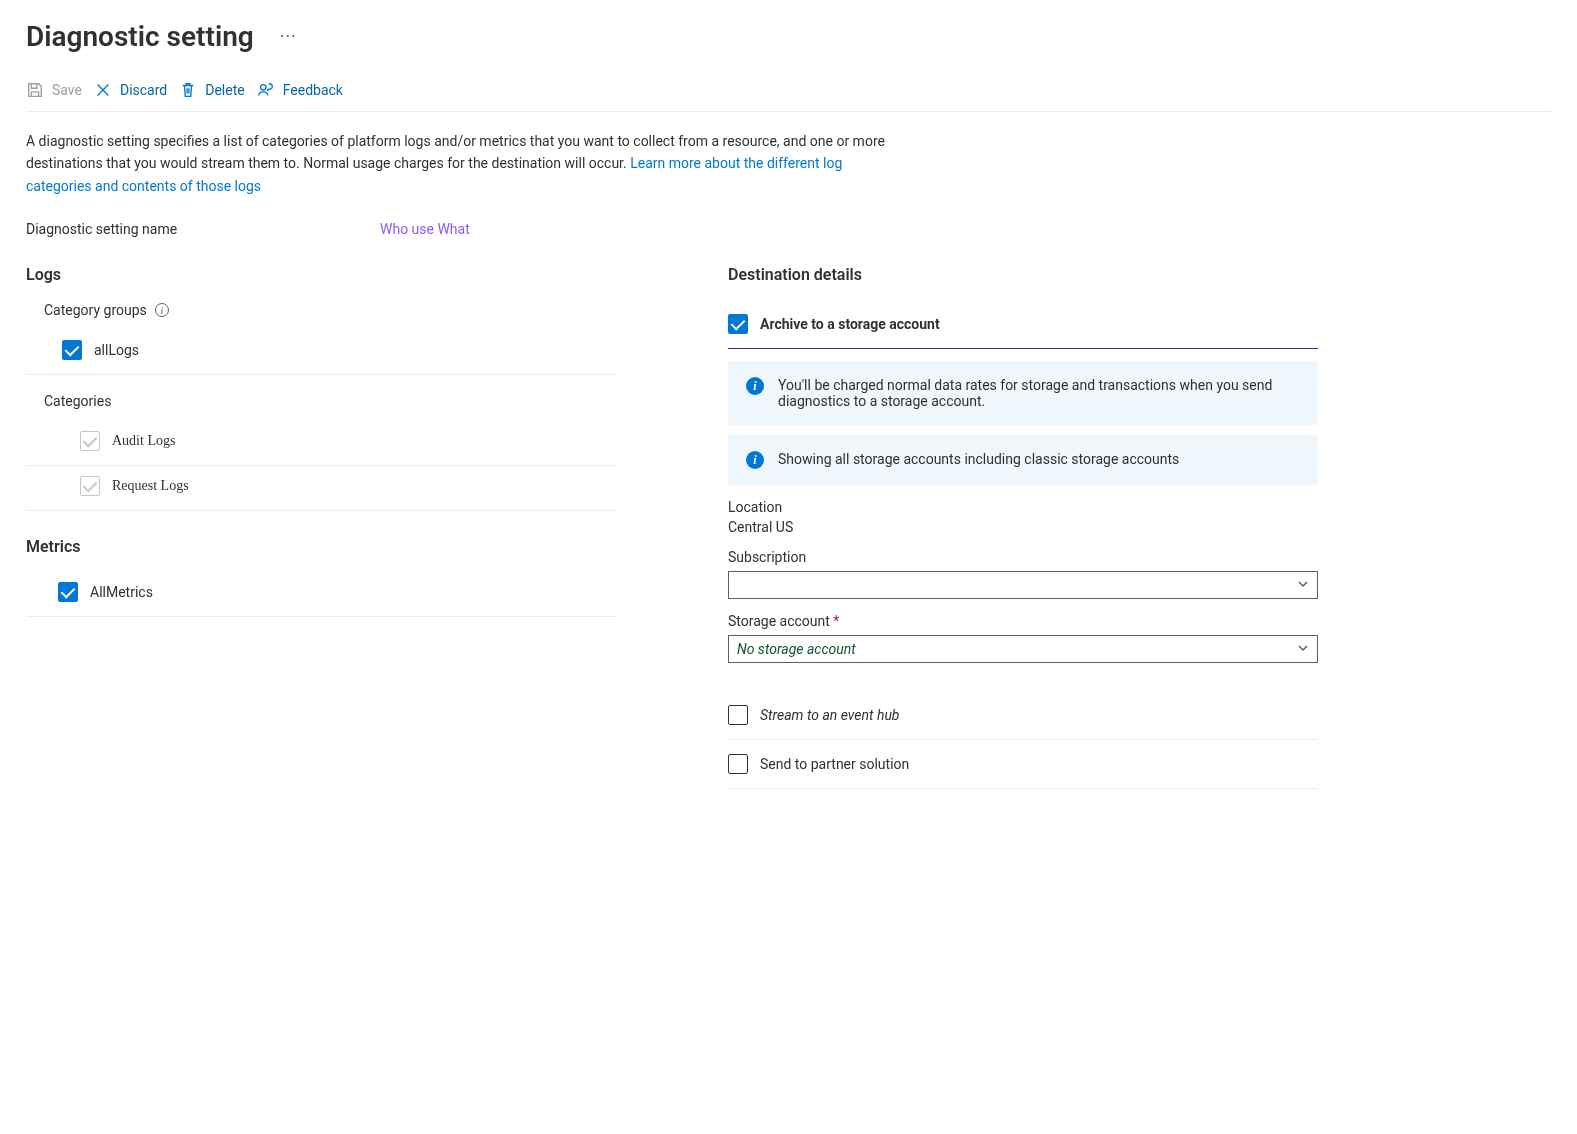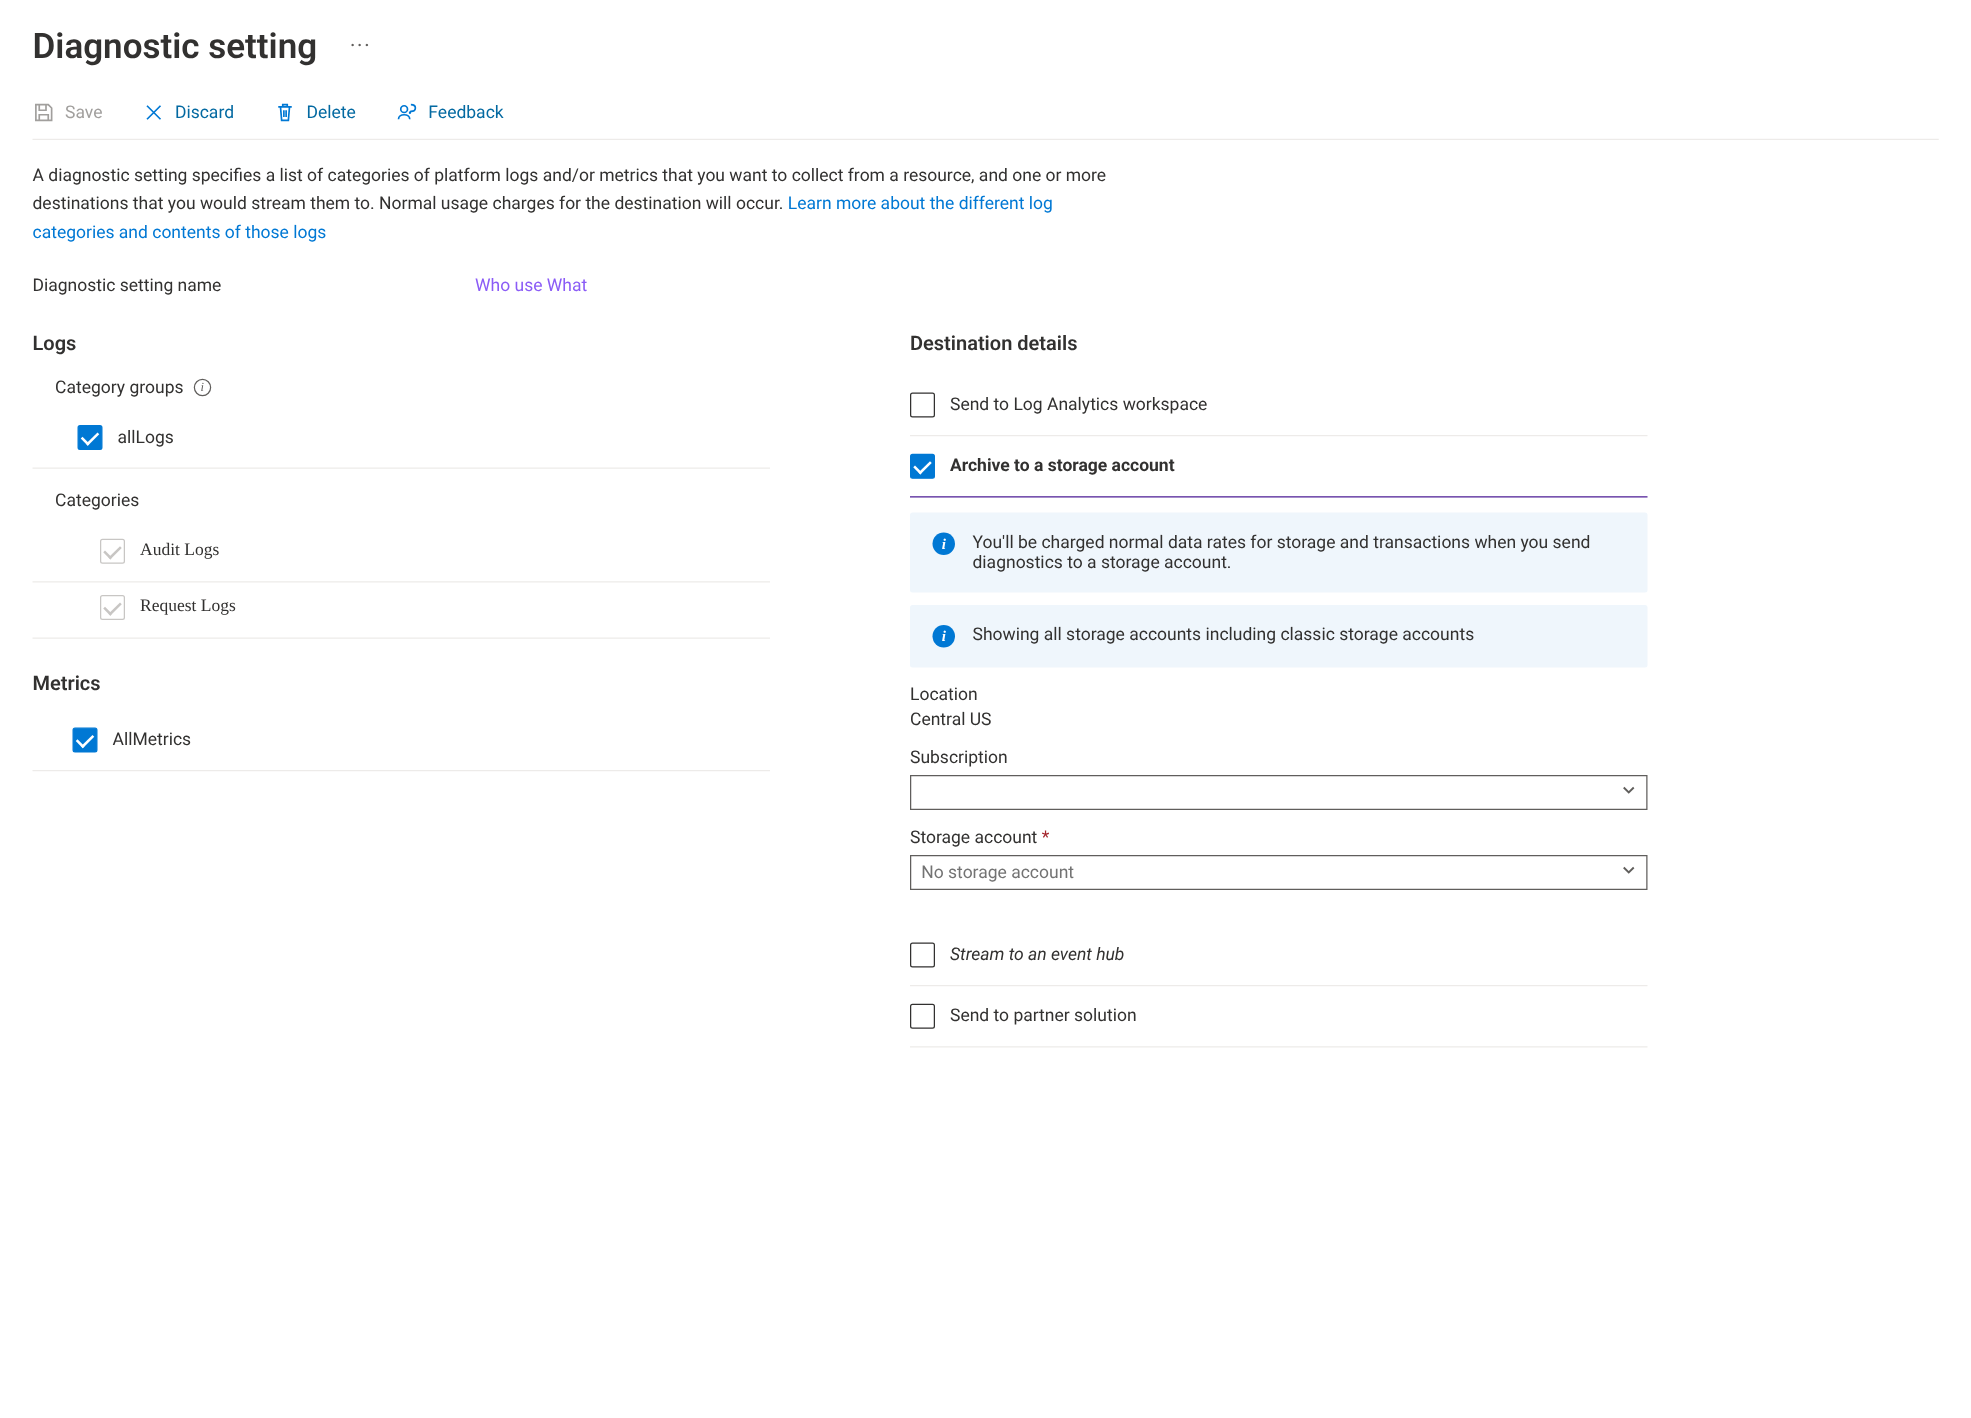--- a/index.html
+++ b/index.html
@@ -3,21 +3,21 @@
 <meta charset="utf-8">
 <style>
   * { box-sizing: border-box; margin: 0; padding: 0; }
   html, body { font-family: "Segoe UI", -apple-system, BlinkMacSystemFont, Roboto, sans-serif; color:#323130; background:#fff; }
   body { padding: 20px 26px; width:1577px; }
 
   .page-title-row { display:flex; align-items:center; gap:20px; }
   .page-title { font-size:28px; font-weight:600; }
   .ellipsis { font-size:18px; color:#605e5c; cursor:pointer; padding:4px 6px; letter-spacing:1px;}
   
-  .toolbar { display:flex; align-items:center; gap:32px; margin-top:28px; padding-bottom:12px; border-bottom:1px solid #edebe9;}
+  .toolbar { display:flex; align-items:center; gap:12px; margin-top:28px; padding-bottom:12px; border-bottom:1px solid #edebe9;}
   .tb-btn { display:flex; align-items:center; gap:8px; font-size:14px; cursor:pointer; color:#0369a1; }
   .tb-btn.disabled { color:#a19f9d; cursor:default;}
   .tb-btn .ic { width:18px; height:18px; display:inline-flex; align-items:center; justify-content:center; }
   .ic-blue { color:#0078d4; }
   .ic-gray { color:#a19f9d; }
   .ic svg { width:18px; height:18px; }
 
   .intro { margin-top:18px; font-size:14px; line-height:1.6; max-width:870px;}
   .intro a { color:#0078d4; text-decoration:none; }
 
@@ -47,21 +47,21 @@
   
   .dest-row { display:flex; align-items:center; gap:12px; padding:14px 0; border-bottom:1px solid #edebe9; font-size:14px;}
 
   .storage-block { padding:12px 0 10px 0;}
   .infobox { background:#eff6fc; padding:16px 18px; border-radius:2px; display:flex; gap:14px; font-size:14px; margin-bottom:10px;}
   .infobox .infocircle { width:18px; height:18px; background:#0078d4; color:#fff; border-radius:50%; display:flex; align-items:center; justify-content:center; font-size:12px; font-weight:600; font-style:italic; font-family:Georgia,serif; flex-shrink:0;}
   .field-label { font-size:14px; margin-top:14px;}
   .field-value { font-size:14px; margin-top:4px;}
   .req { color:#a4262c; }
   .dropdown { margin-top:6px; width:100%; height:28px; border:1px solid #605e5c; display:flex; align-items:center; justify-content:space-between; padding:0 8px; font-size:14px;}
-  .dropdown .ph { color:#737373; }
+  .dropdown .ph { color:#14532d; font-style:italic;}
   .dropdown .chev { color:#605e5c; }
   .chev svg{ width:12px; height:12px;}
   
   .metrics-sec { margin-top:26px;}
 </style>
 </head>
 <body>
 
 <div class="page-title-row">
   <h1 class="page-title">Diagnostic setting</h1>
@@ -151,24 +151,20 @@
           <span class="cb checked"></span>
           <span class="cb-label">AllMetrics</span>
         </div>
       </div>
     </div>
   </div>
 
   <div class="col-right">
     <div class="sec-h">Destination details</div>
 
-    <div class="dest-row">
-      <span class="cb"></span>
-      <span>Send to Log Analytics workspace</span>
-    </div>
 
     <div class="dest-row" style="border-bottom:1px solid #4c1d95;font-weight:bold;">
       <span class="cb checked"></span>
       <span>Archive to a storage account</span>
     </div>
 
     <div class="storage-block">
       <div class="infobox">
         <span class="infocircle">i</span>
         <span>You'll be charged normal data rates for storage and transactions when you send diagnostics to a storage account.</span>

